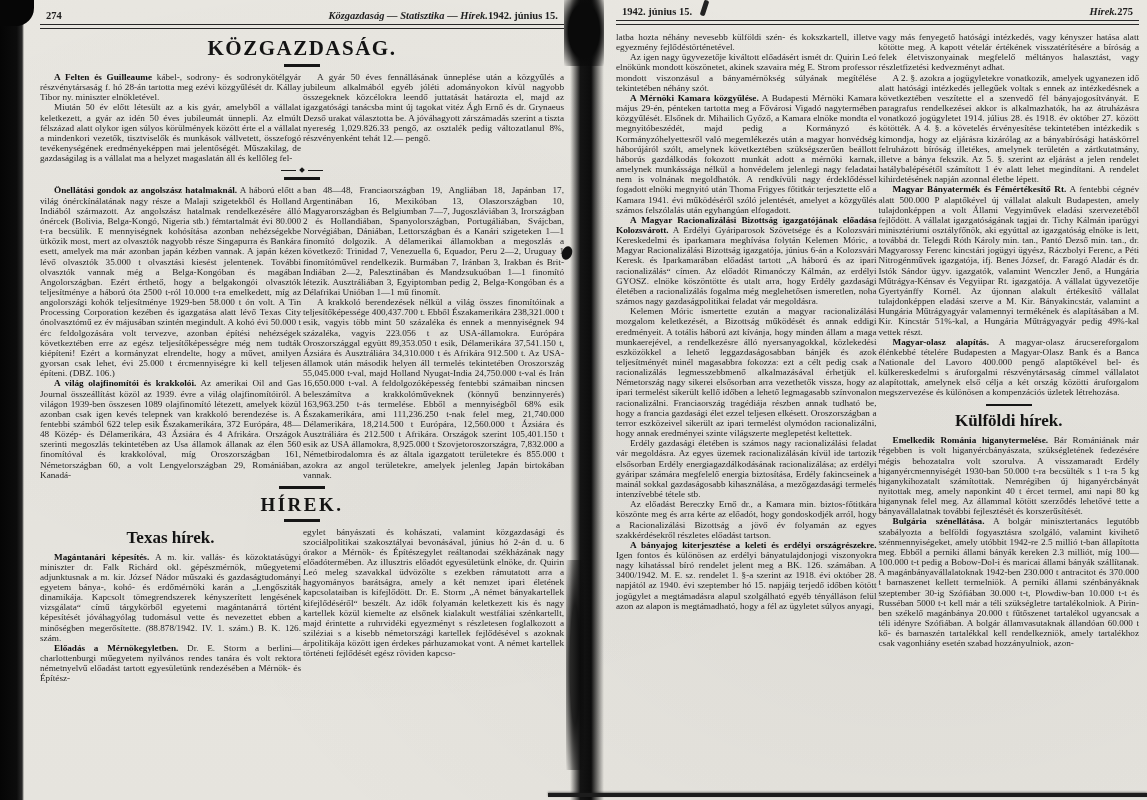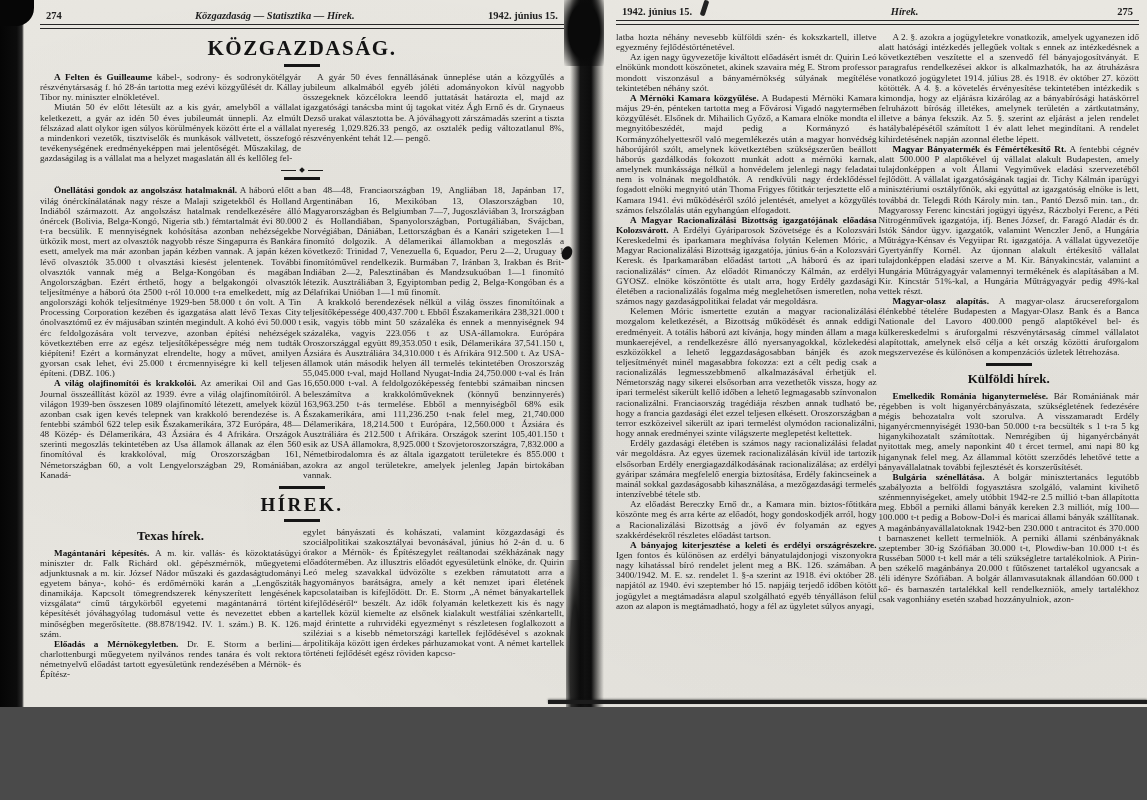--- a/index.html
+++ b/index.html
@@ -1,17 +1,17 @@
 <!DOCTYPE html>
 <html><head>
 <meta charset="utf-8">
 <style>
   html,body{margin:0;padding:0;background:#4a4a4a;}
   .scan{
-    position:relative;width:1147px;height:707px;overflow:hidden;
+    position:relative;width:1147px;height:800px;overflow:hidden;
     background:
       radial-gradient(ellipse at 30% 40%, rgba(0,0,0,0.03), rgba(0,0,0,0) 60%),
       radial-gradient(ellipse at 80% 70%, rgba(0,0,0,0.04), rgba(0,0,0,0) 55%),
       linear-gradient(#e9e7e1,#e6e4de);
     font-family:"Liberation Serif", serif;
     color:#1e1e1e;
   }
   
   .band-left{position:absolute;left:0;top:0;width:24px;height:100%;
     background:linear-gradient(90deg,#050505 0%,#0c0c0c 70%,#2a2a2a 92%,rgba(40,40,40,0) 100%);}
@@ -26,40 +26,40 @@
   .speck{position:absolute;left:702px;top:0px;width:5px;height:16px;background:#222;transform:rotate(18deg);border-radius:2px;}
   .band-bottom{position:absolute;left:548px;right:0;bottom:3px;height:4px;background:#1c1c1c;box-shadow:0 -1px 2px rgba(20,20,20,.5);}
 
   
   .page{position:absolute;top:0;height:800px;box-sizing:border-box;}
   .page-left{left:26px;width:546px;padding:10px 8px 0 14px;}
   .page-right{left:604px;width:543px;padding:6px 8px 0 12px;}
 
   .pheader{display:flex;align-items:baseline;font-size:10.5px;font-weight:bold;padding:0 6px;}
   .pheader .side{white-space:nowrap;}
-  .pheader .center{flex:1;text-align:center;font-style:italic;}
+  .pheader .center{flex:1;text-align:right;font-style:italic;}
   .drule{height:3px;border-top:1.4px solid #262626;border-bottom:1.4px solid #262626;margin-top:3px;}
 
   .sec-title{text-align:center;font-weight:bold;margin:0;color:#141414;}
   .t-koz{font-size:21px;letter-spacing:1.5px;margin-top:7px;}
   .t-stat{font-size:17px;letter-spacing:4px;margin-top:3px;}
   .t-hirek{font-size:19px;letter-spacing:2.5px;margin-top:3px;}
   .title-bar{width:36px;height:3px;background:#161616;margin:3px auto 5px;}
 
   .ornament{display:flex;align-items:center;justify-content:center;gap:4px;height:8px;margin:3px 0 2px;}
   .obar{width:15px;height:1.6px;background:#181818;}
   .odiamond{width:4px;height:4px;background:#181818;transform:rotate(45deg);}
   .bar-divider{width:46px;height:2.6px;background:#161616;margin:6px auto 5px;}
 
   .cols{display:flex;gap:2px;}
   .col{flex:1;min-width:0;}
   p.para{margin:0;text-align:justify;font-size:9.2px;line-height:10.15px;text-indent:14px;}
   p.cont{text-indent:0;}
   .lead{font-weight:bold;color:#101010;}
-  .subhead{text-align:center;font-weight:bold;font-size:13px;margin:1px 0 4px;color:#141414;}
+  .subhead{text-align:center;font-weight:bold;font-size:17px;margin:1px 0 4px;color:#141414;}
 </style>
 </head>
 <body>
 
 <div class="scan">
   <div class="band-left"></div>
   <div class="gutter"></div>
   <div class="blot"></div>
   <div class="speck"></div>
   <div class="band-bottom"></div>
@@ -131,20 +131,21 @@
         <p class="para cont"><span>latba hozta néhány nevesebb külföldi szén- és kokszkartell, illetve egyezmény fejlődéstörténetével.</span></p>
         <p class="para"><span>Az igen nagy ügyvezetője kiváltott előadásért ismét dr. Quirin Leó elnökünk mondott köszönetet, akinek szavaira még E. Strom professor mondott viszonzásul a bányamérnökség súlyának megítélése tekintetében néhány szót.</span></p>
         <p class="para"><b class="lead">A Mérnöki Kamara közgyűlése.</b><span> A Budapesti Mérnöki Kamara május 29-én, pénteken tartotta meg a Fővárosi Vigadó nagytermében közgyűlését. Elsőnek dr. Mihailich Győző, a Kamara elnöke mondta el megnyitóbeszédét, majd pedig a Kormányzó és Kormányzóhelyettesről való megemlékezés után a magyar honvédség háborújáról szólt, amelynek következtében szükségszerűen beállott háborús gazdálkodás fokozott munkát adott a mérnöki karnak, amelynek munkássága nélkül a honvédelem jelenlegi nagy feladatai nem is volnának megoldhatók. A rendkívüli nagy érdeklődéssel fogadott elnöki megnyitó után Thoma Frigyes főtitkár terjesztette elő a Kamara 1941. évi működéséről szóló jelentését, amelyet a közgyűlés számos felszólalás után egyhangúan elfogadott.</span></p>
         <p class="para"><b class="lead">A Magyar Racionalizálási Bizottság igazgatójának előadása Kolozsvárott.</b><span> A Erdélyi Gyáriparosok Szövetsége és a Kolozsvári Kereskedelmi és iparkamara meghívása folytán Kelemen Móric, a Magyar Racionalizálási Bizottság igazgatója, június 6-án a Kolozsvári Keresk. és Iparkamarában előadást tartott „A háború és az ipari racionalizálás“ címen. Az előadót Rimanóczy Kálmán, az erdélyi GYOSZ. elnöke köszöntötte és utalt arra, hogy Erdély gazdasági életében a racionalizálás fogalma még meglehetősen ismeretlen, noha számos nagy gazdaságpolitikai feladat vár megoldásra.</span></p>
         <p class="para"><span>Kelemen Móric ismertette ezután a magyar racionalizálási mozgalom keletkezését, a Bizottság működését és annak eddigi eredményeit. A totális háború azt kívánja, hogy minden állam a maga munkaerejével, a rendelkezésre álló nyersanyagokkal, közlekedési eszközökkel a lehető leggazdaságosabban bánjék és azok teljesítményét minél magasabbra fokozza: ezt a célt pedig csak a racionalizálás legmesszebbmenő alkalmazásával érhetjük el. Németország nagy sikerei elsősorban arra vezethetők vissza, hogy az ipari termelést sikerült kellő időben a lehető legmagasabb színvonalon racionalizálni. Franciaország tragédiája részben annak tudható be, hogy a francia gazdasági élet ezzel teljesen elkésett. Oroszországban a terror eszközeivel sikerült az ipari termelést olymódon racionalizálni, hogy annak eredményei szinte világszerte meglepetést keltettek.</span></p>
         <p class="para"><span>Erdély gazdasági életében is számos nagy racionalizálási feladat vár megoldásra. Az egyes üzemek racionalizálásán kívül ide tartozik elsősorban Erdély energiagazdálkodásának racionalizálása; az erdélyi gyáripar számára megfelelő energia biztosítása, Erdély fakincseinek a mainál sokkal gazdaságosabb kihasználása, a mezőgazdasági termelés intenzívebbé tétele stb.</span></p>
         <p class="para"><span>Az előadást Bereczky Ernő dr., a Kamara min. biztos-főtitkára köszönte meg és arra kérte az előadót, hogy gondoskodjék arról, hogy a Racionalizálási Bizottság a jövő év folyamán az egyes szakkérdésekről részletes előadást tartson.</span></p>
         <p class="para"><b class="lead">A bányajog kiterjesztése a keleti és erdélyi országrészekre.</b><span> Igen fontos és különösen az erdélyi bányatulajdonjogi viszonyokra nagy kihatással bíró rendelet jelent meg a BK. 126. számában. A 3400/1942. M. E. sz. rendelet 1. §-a szerint az 1918. évi október 28. napjától az 1940. évi szeptember hó 15. napjáig terjedő időben kötött jogügylet a megtámadásra alapul szolgálható egyéb tényálláson felül azon az alapon is megtámadható, hogy a fél az ügyletet súlyos anyagi,</span></p>
       </div>
       <div class="col">
+        <p class="para cont"><span>vagy más fenyegető hatósági intézkedés, vagy kényszer hatása alatt kötötte meg. A kapott vételár értékének visszatérítésére a bíróság a felek életviszonyainak megfelelő méltányos halasztást, vagy részletfizetési kedvezményt adhat.</span></p>
         <p class="para"><span>A 2. §. azokra a jogügyletekre vonatkozik, amelyek ugyanezen idő alatt hatósági intézkedés jellegűek voltak s ennek az intézkedésnek a következtében veszítette el a szenvedő fél bányajogosítványát. E paragrafus rendelkezései akkor is alkalmazhatók, ha az átruházásra vonatkozó jogügyletet 1914. július 28. és 1918. év október 27. között kötötték. A 4. §. a követelés érvényesítése tekintetében intézkedik s kimondja, hogy az eljárásra kizárólag az a bányabírósági hatáskörrel felruházott bíróság illetékes, amelynek területén a zártkutatmány, illetve a bánya fekszik. Az 5. §. szerint az eljárást a jelen rendelet hatálybalépésétől számított 1 év alatt lehet megindítani. A rendelet kihirdetésének napján azonnal életbe lépett.</span></p>
         <p class="para"><b class="lead">Magyar Bányatermék és Fémértékesítő Rt.</b><span> A fentebbi cégnév alatt 500.000 P alaptőkével új vállalat alakult Budapesten, amely tulajdonképpen a volt Állami Vegyiművek eladási szervezetéből fejlődött. A vállalat igazgatóságának tagjai dr. Tichy Kálmán iparügyi minisztériumi osztályfőnök, aki egyúttal az igazgatóság elnöke is lett, továbbá dr. Telegdi Róth Károly min. tan., Pantó Dezső min. tan., dr. Magyarossy Ferenc kincstári jogügyi ügyész, Ráczbolyi Ferenc, a Péti Nitrogénművek igazgatója, ifj. Benes József, dr. Faragó Aladár és dr. Istók Sándor ügyv. igazgatók, valamint Wenczler Jenő, a Hungária Műtrágya-Kénsav és Vegyiipar Rt. igazgatója. A vállalat ügyvezetője Gyertyánffy Kornél. Az újonnan alakult értékesítő vállalat tulajdonképpen eladási szerve a M. Kir. Bányakincstár, valamint a Hungária Műtrágyagyár valamennyi termékének és alapításában a M. Kir. Kincstár 51%-kal, a Hungária Műtrágyagyár pedig 49%-kal vettek részt.</span></p>
         <p class="para"><b class="lead">Magyar-olasz alapítás.</b><span> A magyar-olasz árucsereforgalom élénkebbé tételére Budapesten a Magyar-Olasz Bank és a Banca Nationale del Lavoro 400.000 pengő alaptőkével bel- és külkereskedelmi s áruforgalmi részvénytársaság címmel vállalatot alapítottak, amelynek első célja a két ország közötti áruforgalom megszervezése és különösen a kompenzációs üzletek létrehozása.</span></p>
         <div class="bar-divider"></div>
         <h3 class="subhead">Külföldi hírek.</h3>
         <p class="para"><b class="lead">Emelkedik Románia higanytermelése.</b><span> Bár Romániának már régebben is volt higanyércbányászata, szükségletének fedezésére mégis behozatalra volt szorulva. A visszamaradt Erdély higanyércmennyiségét 1930-ban 50.000 t-ra becsülték s 1 t-ra 5 kg higanykihozatalt számítottak. Nemrégiben új higanyércbányát nyitottak meg, amely naponkint 40 t ércet termel, ami napi 80 kg higanynak felel meg. Az állammal kötött szerződés lehetővé tette a bányavállalatnak további fejlesztését és korszerűsítését.</span></p>
         <p class="para"><b class="lead">Bulgária szénellátása.</b><span> A bolgár minisztertanács legutóbb szabályozta a belföldi fogyasztásra szolgáló, valamint kivihető szénmennyiségeket, amely utóbbit 1942-re 2.5 millió t-ban állapította meg. Ebből a perniki állami bányák kereken 2.3 milliót, míg 100—100.000 t-t pedig a Bobow-Dol-i és maricai állami bányák szállítanak. A magánbányavállalatoknak 1942-ben 230.000 t antracitot és 370.000 t barnaszenet kellett termelniök. A perniki állami szénbányáknak szeptember 30-ig Szófiában 30.000 t-t, Plowdiw-ban 10.000 t-t és Russéban 5000 t-t kell már a téli szükségletre tartalékolniok. A Pirin-ben székelő magánbánya 20.000 t fűtőszenet tartalékol ugyancsak a téli idényre Szófiában. A bolgár államvasutaknak állandóan 60.000 t kő- és barnaszén tartalékkal kell rendelkezniök, amely tartalékhoz csak vagonhiány esetén szabad hozzányulniok, azon-</span></p>
       </div>
     </div>
   </div>

